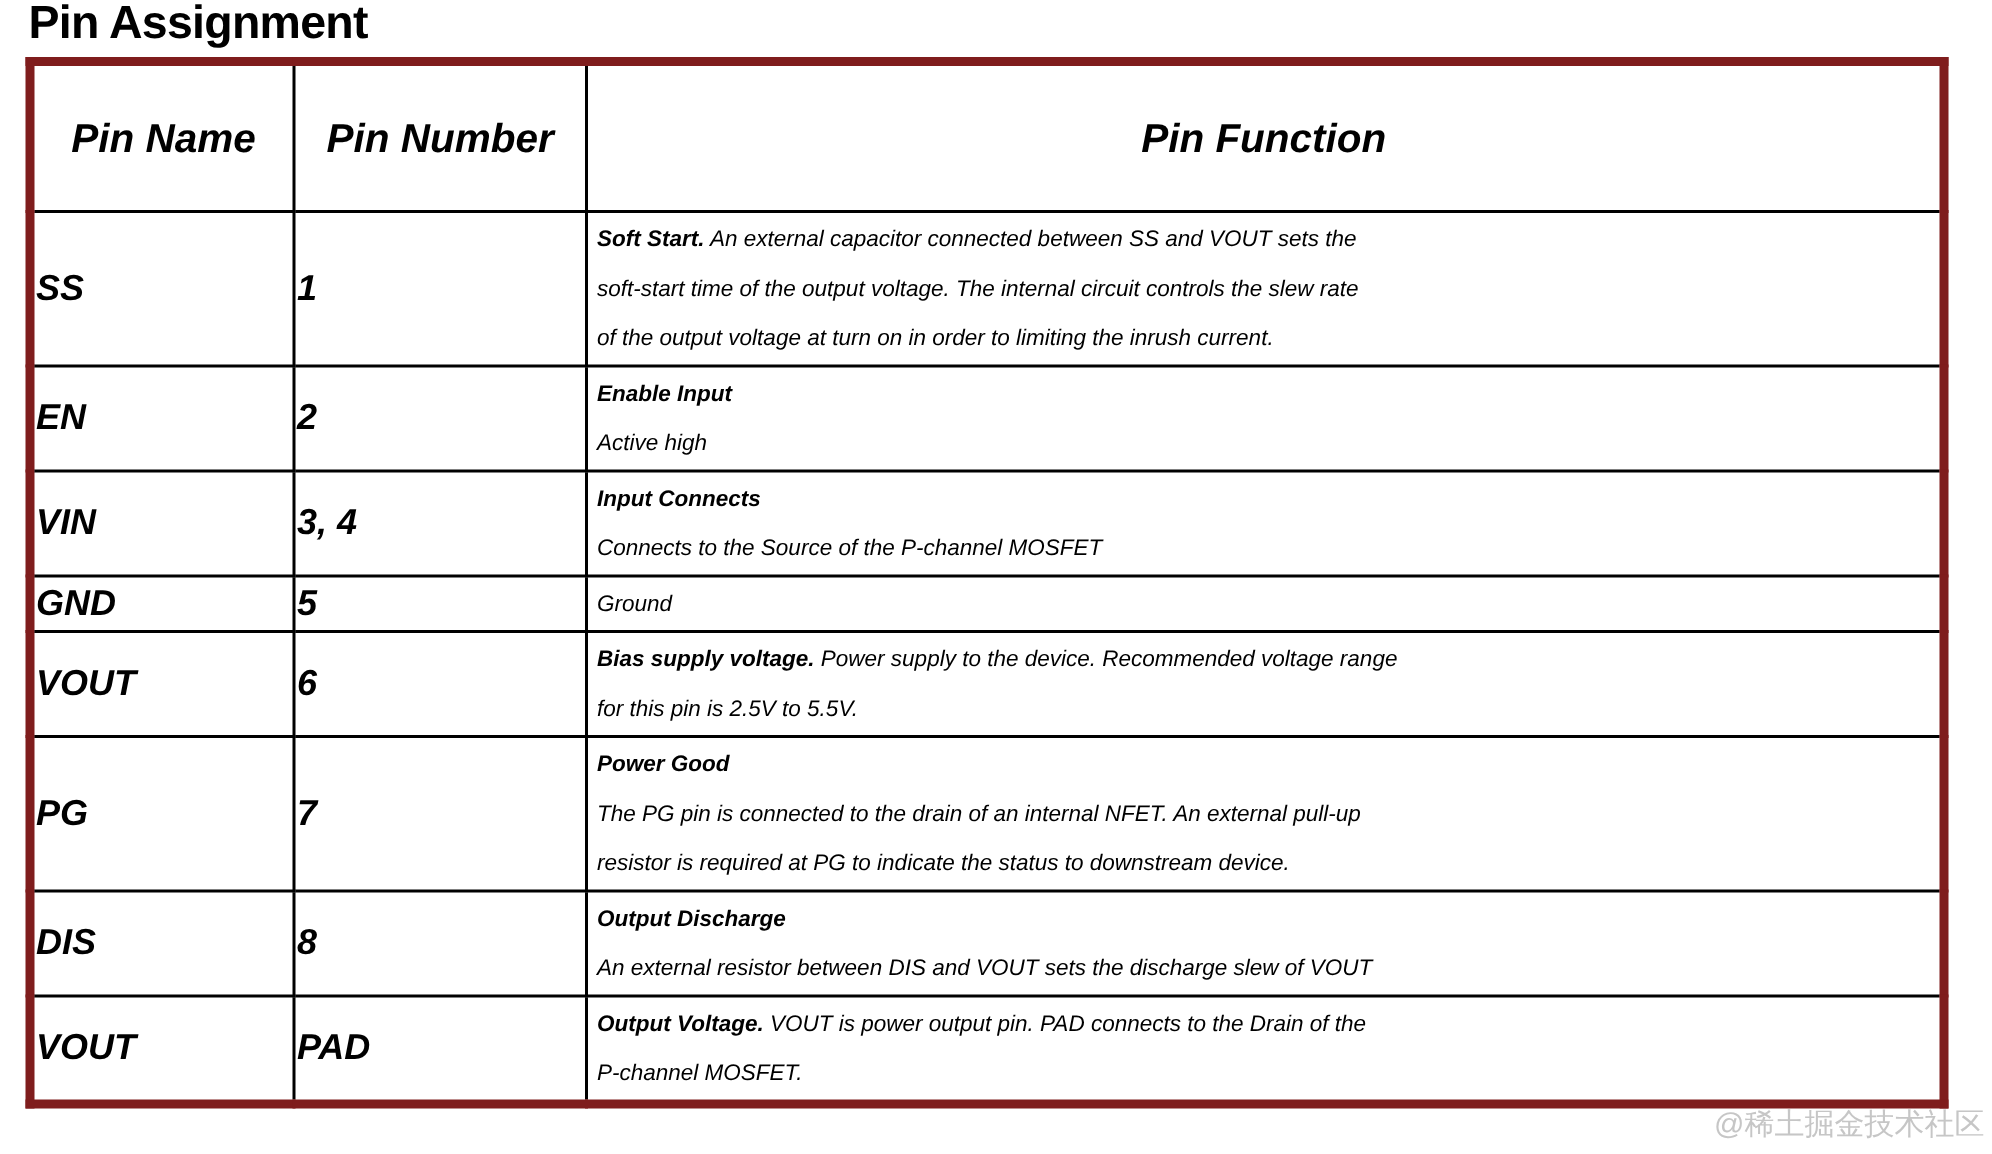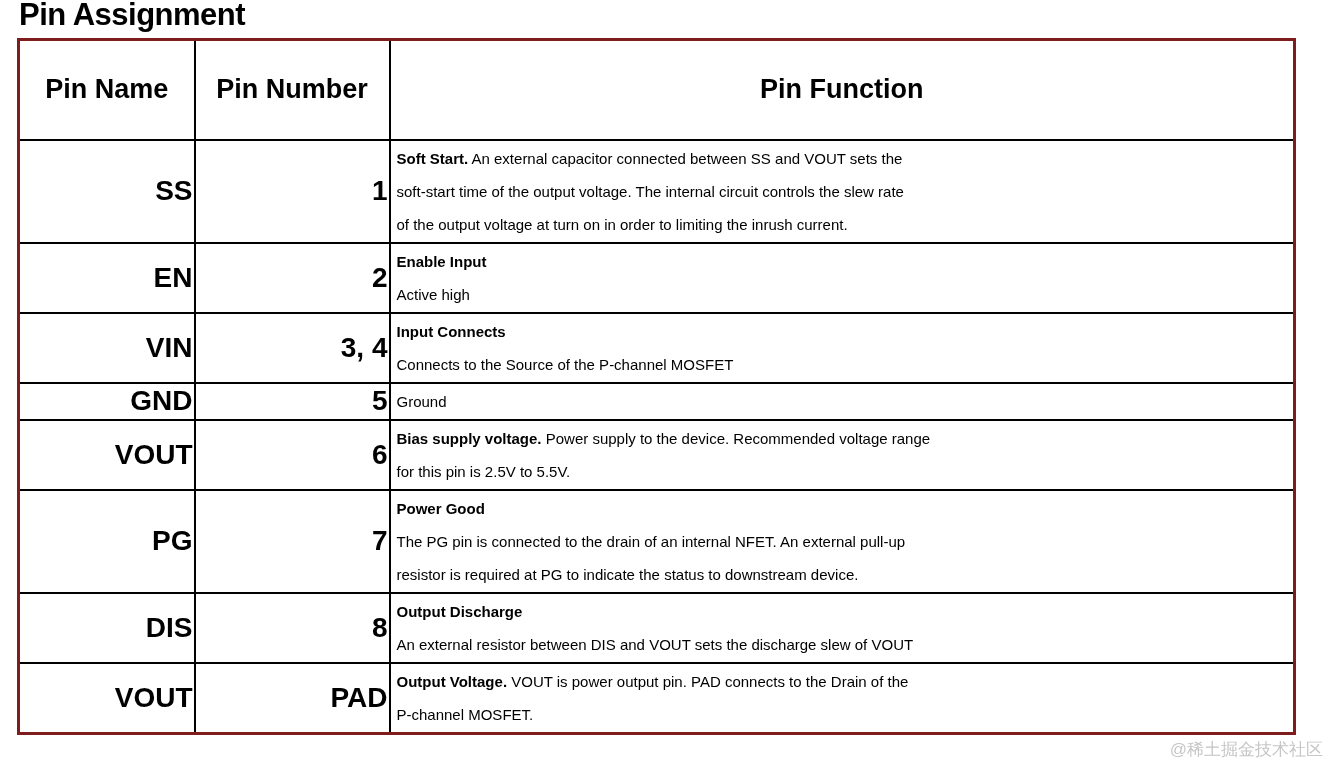--- a/index.html
+++ b/index.html
@@ -18,40 +18,41 @@
     font-weight: bold;
     line-height: 34px;
     margin: -2px 0 0 19px;
     letter-spacing: -0.5px;
   }
   table.pin-table {
     border-collapse: collapse;
     table-layout: fixed;
     width: 1276px;
     margin: 6px 0 0 17px;
-    border: 3px solid #7f1d1d;
+    border: 6px solid #7f1d1d;
+    font-style: italic;
   }
   table.pin-table th,
   table.pin-table td {
     border: 2px solid #000000;
     overflow: hidden;
   }
   col.col-name  { width: 176px; }
   col.col-num   { width: 195px; }
   col.col-fn    { width: 905px; }
   th.hdr {
     font-size: 27px;
     font-weight: bold;
     text-align: center;
     vertical-align: middle;
   }
   td.c-name, td.c-num {
-    font-size: 28px;
+    font-size: 24px;
     font-weight: bold;
-    text-align: right;
+    text-align: left;
     vertical-align: middle;
   }
   td.c-fn {
     font-size: 15px;
     line-height: 33px;
     padding: 1px 8px 1px 6px;
     vertical-align: middle;
     text-align: left;
   }
   .fn-lead { font-weight: bold; }
@@ -63,21 +64,21 @@
   tr.r-vin   { height: 67px; }
   tr.r-gnd   { height: 34px; }
   tr.r-vbias { height: 66px; }
   tr.r-pg    { height: 100px; }
   tr.r-dis   { height: 66px; margin-top: 44px; }
   tr.r-vout  { height: 68px; }
   .watermark {
     position: absolute;
     top: 739px;
     right: 5px;
-    font-size: 17px;
+    font-size: 20px;
     line-height: 22px;
     color: #c6c6c6;
   }
 </style>
 </head>
 <body>
 
 <h1 class="page-title">Pin Assignment</h1>
 
 <table class="pin-table">

